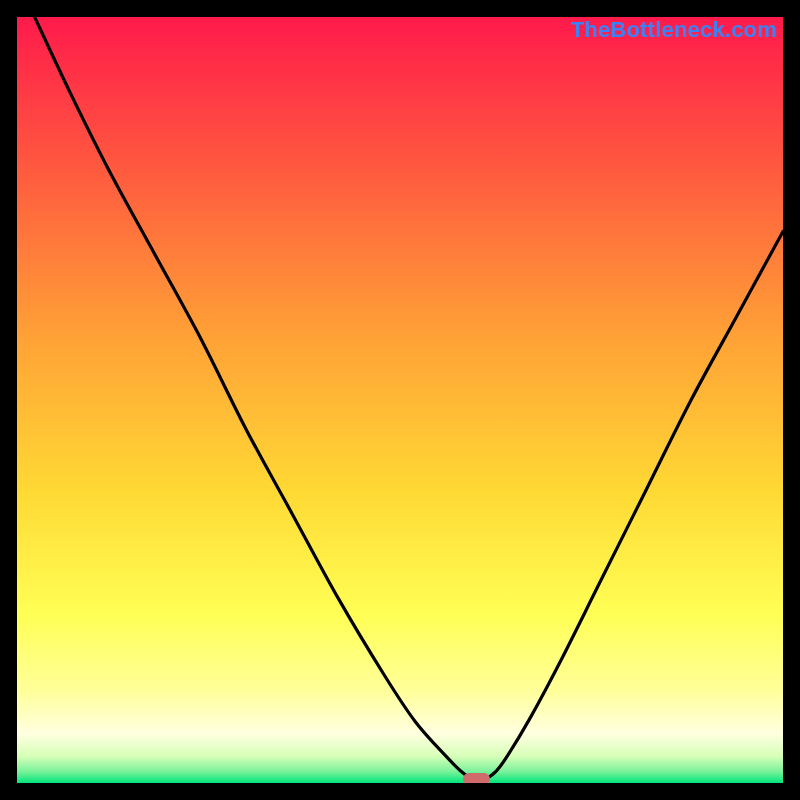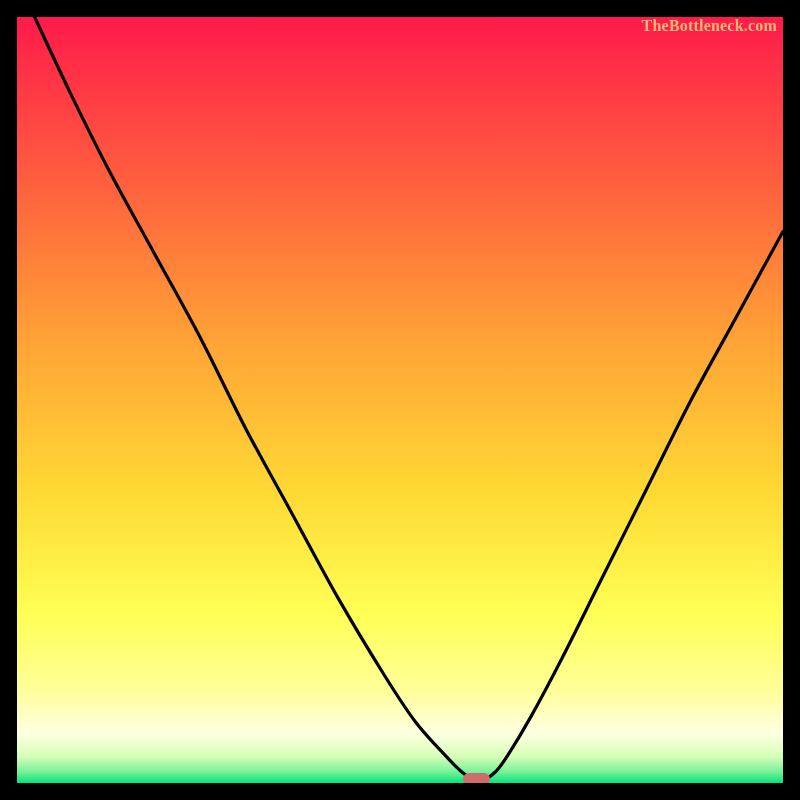--- a/index.html
+++ b/index.html
@@ -22,26 +22,26 @@
     left: 17px;
     top: 17px;
     width: 766px;
     height: 766px;
     overflow: hidden;
   }
   .watermark {
     position: absolute;
     top: 0px;
     right: 6px;
-    font-size: 16px;
+    font-size: 22px;
     font-weight: 600;
-    color: #fdba74;
+    color: #3b82f6;
     letter-spacing: 0.2px;
     z-index: 20;
-    font-family: Liberation Serif, serif;
+    font-family: Liberation Sans, sans-serif;
   }
   svg.chart-svg {
     position: absolute;
     left: 0;
     top: 0;
     width: 766px;
     height: 766px;
   }
   .marker {
     position: absolute;

